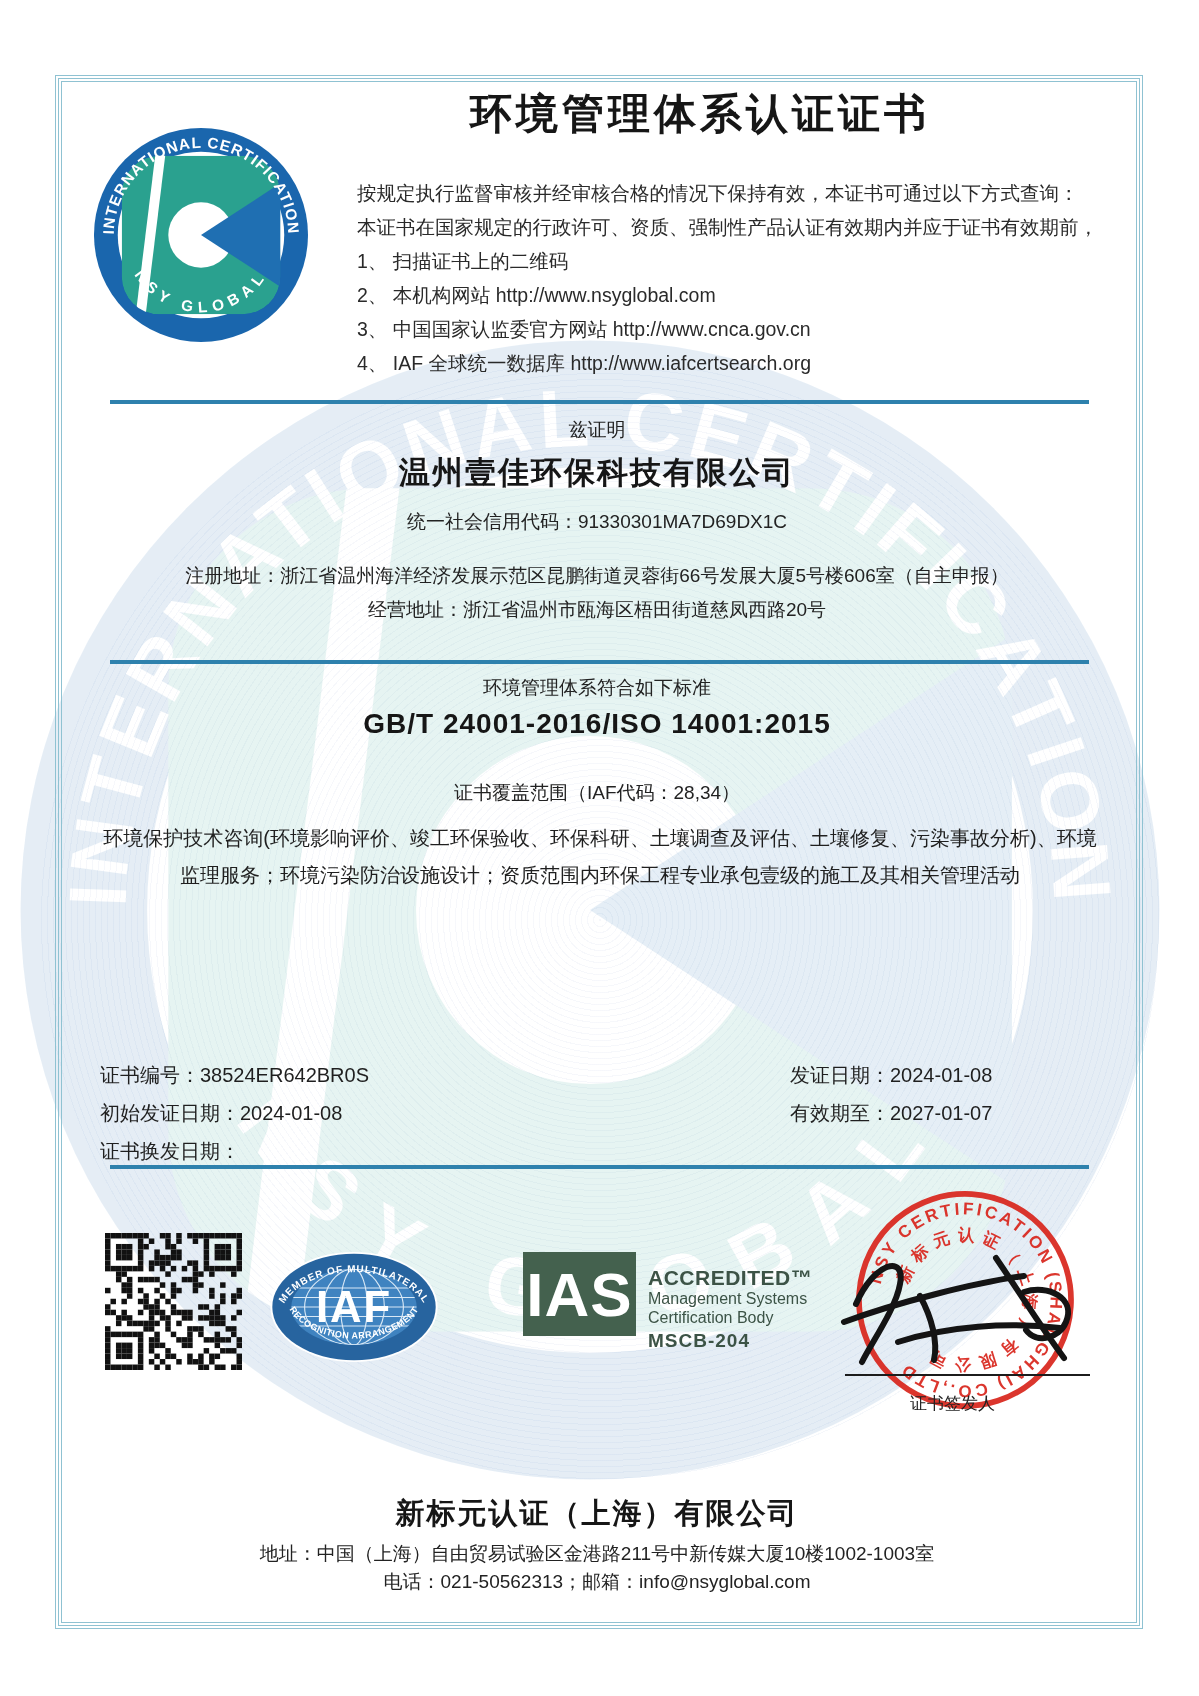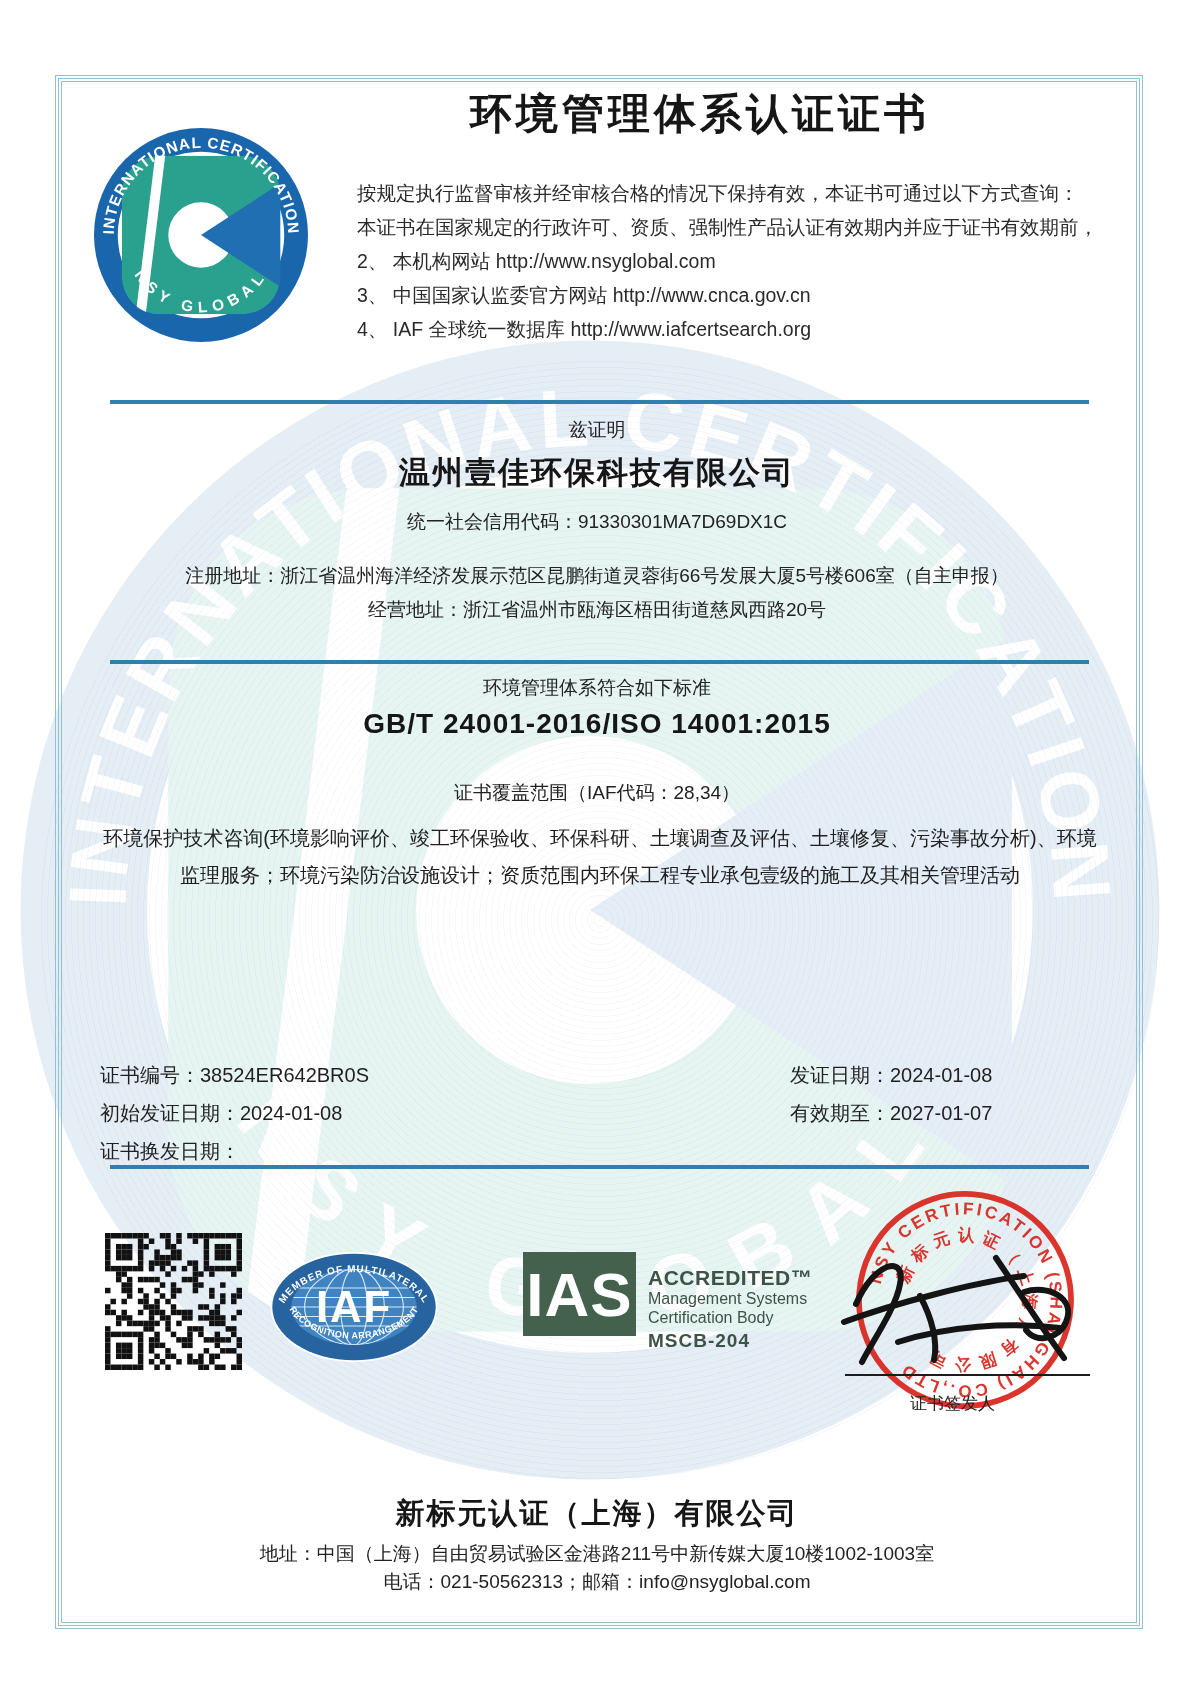--- a/index.html
+++ b/index.html
@@ -115,20 +115,21 @@
       <textPath href="#hdArcBot" startOffset="50%" text-anchor="middle">NSY GLOBAL</textPath>
     </text>
   </svg>
 </div>
 
 <div class="abs title">环境管理体系认证证书</div>
 
 <div class="abs intro">
   <div>按规定执行监督审核并经审核合格的情况下保持有效，本证书可通过以下方式查询：</div>
   <div>本证书在国家规定的行政许可、资质、强制性产品认证有效期内并应于证书有效期前，</div>
+  <div>1、  扫描证书上的二维码</div>
   <div>2、  本机构网站 http://www.nsyglobal.com</div>
   <div>3、  中国国家认监委官方网站 http://www.cnca.gov.cn</div>
   <div>4、  IAF 全球统一数据库 http://www.iafcertsearch.org</div>
 </div>
 
 <div class="abs divider" style="top:400px;"></div>
 
 <div class="abs center attest">兹证明</div>
 <div class="abs center company">温州壹佳环保科技有限公司</div>
 <div class="abs center credit">统一社会信用代码：91330301MA7D69DX1C</div>

